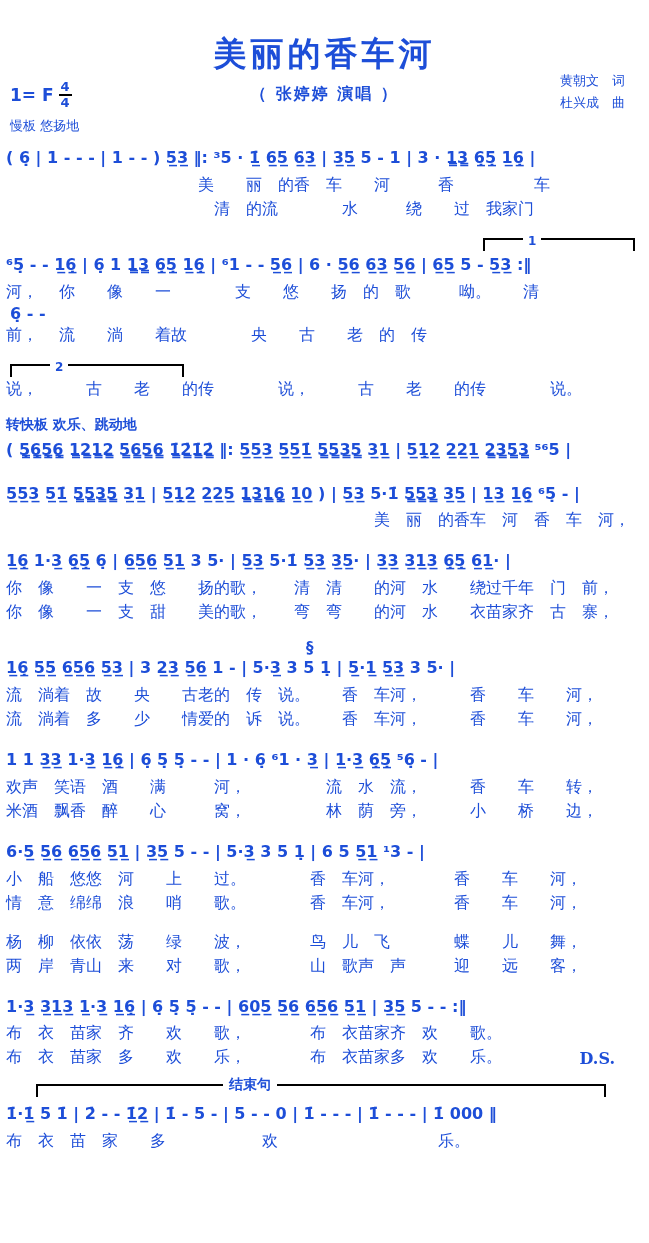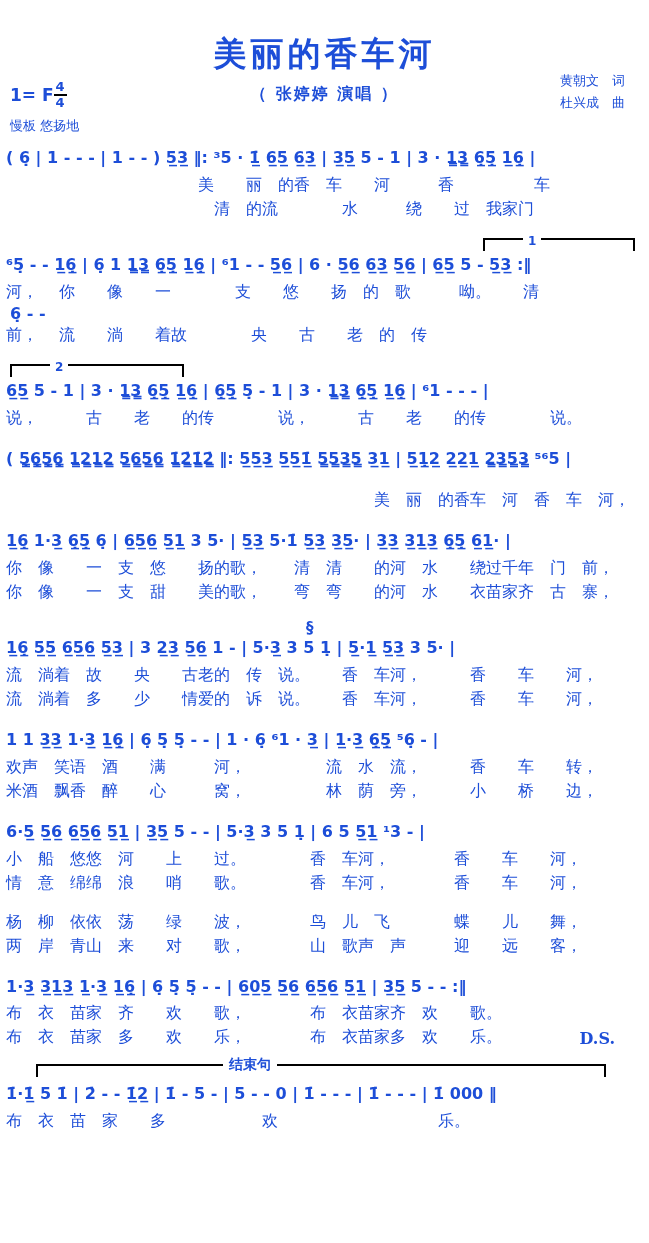--- a/index.html
+++ b/index.html
@@ -17,21 +17,21 @@
   .subtitle{
     text-align:center;margin-top:7px;font-size:16px;font-weight:bold;
     letter-spacing:2px;
   }
   .credits{
     position:absolute;right:24px;top:54px;font-size:13px;line-height:1.7;
     text-align:center;font-family:"DejaVu Serif",serif;
   }
   .keysig{
     position:absolute;left:10px;top:64px;font-size:17px;font-weight:bold;
-    display:flex;align-items:center;
+    display:flex;align-items:center;gap:5px;
   }
   .frac{display:inline-flex;flex-direction:column;align-items:center;
     font-size:13px;line-height:1.05;font-weight:bold;}
   .frac .num{border-bottom:2px solid #000;padding:0 2px;}
   .frac .den{padding:0 2px;}
   .tempo{position:absolute;left:10px;top:101px;font-size:13px;font-weight:normal;}
   
   .score{padding:4px 6px 0 6px;}
   .system{position:relative;margin-bottom:15px;}
   .system.pad-top{padding-top:15px;}
@@ -99,27 +99,28 @@
       </div>
       <div class="system pad-top">
         <div class="volta volta-right"><span class="volta-label">1</span></div>
         <div class="notation">⁶5̣ - - 1̲6̣̲ | 6̣ 1 1̳3̳ 6̣̲5̣̲ 1̲6̣̲ | ⁶1 - - 5̲6̲ | 6 · 5̲6̲ 6̲3̲ 5̲6̲ | 6̲5̲ 5 - 5̲3̲ :‖</div>
         <div class="lyric">河，　 你　　像　　一　　　　支　　悠　　扬　的　歌　　　呦。　　清</div>
         <div class="fragment">6̣ - -</div>
         <div class="lyric">前，　 流　　淌　　着故　　　　央　　古　　老　的　传</div>
       </div>
       <div class="system pad-top">
         <div class="volta volta-left"><span class="volta-label">2</span></div>
-        <div class="notation">6̲5̲ 5 - 1 | 3 · 1̳3̳ 6̣̲5̣̲ 1̲6̣̲ | 6̣̲5̣̲ 5̣ - 1 | 3 · 1̳3̳ 6̣̲5̣̲ 1̲6̣̲ | ⁶1 - - - |</div>
         <div class="lyric">说，　　　古　　老　　的传　　　　说，　　　古　　老　　的传　　　　说。</div>
       </div>
       <div class="system">
+        <div class="marking">转快板 欢乐、跳动地</div>
         <div class="notation">( 5̣̳6̣̳5̣̳6̣̳ 1̳2̳1̳2̳ 5̳6̳5̳6̳ 1̳̇2̳̇1̳̇2̳̇ ‖: 5̲5̲3̲ 5̲5̲1̲̇ 5̳5̳3̳5̳ 3̲1̲ | 5̲1̣̲2̲ 2̲2̲1̲ 2̳3̳5̳3̳ ⁵⁶5 |</div>
       </div>
       <div class="system">
+        <div class="notation">5̲5̲3̲ 5̲1̲̇ 5̳5̳3̳5̳ 3̲1̲ | 5̲1̣̲2̲ 2̲2̲5̲ 1̳3̳1̳6̣̳ 1̲0̲ ) | 5̲3̲ 5·1̇ 5̳5̳3̳ 3̲5̲ | 1̲3̲ 1̲6̣̲ ⁶5̣ - |</div>
         <div class="lyric">　　　　　　　　　　　　　　　　　　　　　　　美　丽　的香车　河　香　车　河，</div>
       </div>
       <div class="system">
         <div class="notation">1̲6̣̲ 1·3̲ 6̣̲5̣̲ 6̣ | 6̲5̲6̲ 5̲1̲ 3 5· | 5̲3̲ 5·1̇ 5̲3̲ 3̲5̲· | 3̲3̲ 3̲1̲3̲ 6̣̲5̣̲ 6̲1̲· |</div>
         <div class="lyric">你　像　　一　支　悠　　扬的歌，　　清　清　　的河　水　　绕过千年　门　前，</div>
         <div class="lyric">你　像　　一　支　甜　　美的歌，　　弯　弯　　的河　水　　衣苗家齐　古　寨，</div>
       </div>
       <div class="system pad-top">
         <div class="segno">§</div>
         <div class="notation">1̲6̣̲ 5̲5̲ 6̲5̲6̲ 5̲3̲ | 3 2̲3̲ 5̲6̲ 1 - | 5·3̲ 3 5 1̣ | 5̲·1̲ 5̲3̲ 3 5· |</div>

